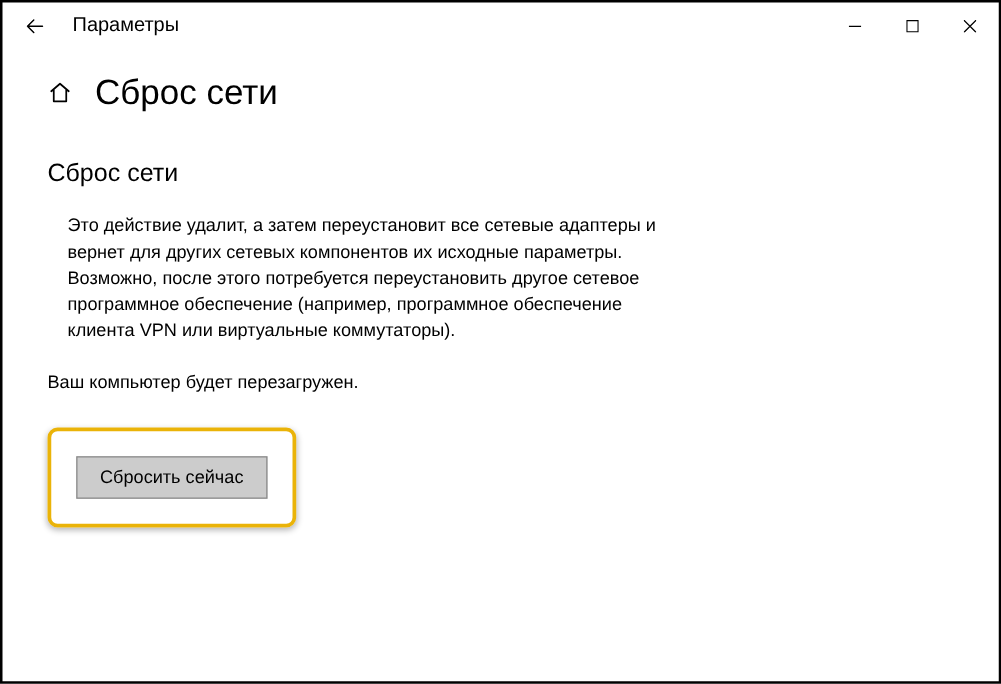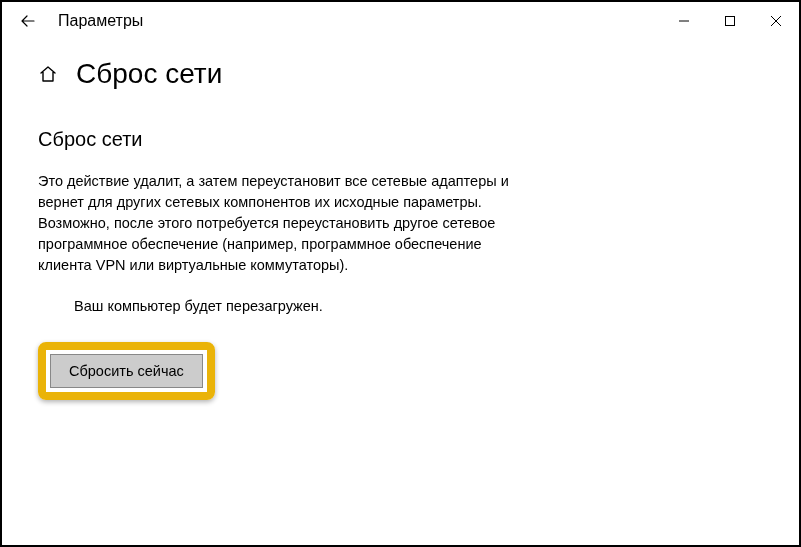--- a/index.html
+++ b/index.html
@@ -67,31 +67,31 @@
       font-weight: 400;
       color: #000;
       margin-bottom: 20px;
     }
     .description {
       font-size: 14.5px;
       line-height: 1.45;
       color: #000;
       max-width: 480px;
       margin-bottom: 22px;
+      margin-left: 16px;
     }
     .restart-note {
       font-size: 14.5px;
       color: #000;
       margin-bottom: 28px;
-      margin-left: 36px;
     }
     .reset-button-wrap {
       display: inline-block;
-      padding: 4px;
-      border: 8px solid #eab308;
+      padding: 20px;
+      border: 3px solid #eab308;
       border-radius: 8px;
       box-shadow: 0 2px 5px rgba(0,0,0,0.3);
     }
     .reset-button {
       background: #cccccc;
       border: 1px solid #888;
       padding: 8px 18px;
       font-size: 14.5px;
       font-family: inherit;
       color: #000;

